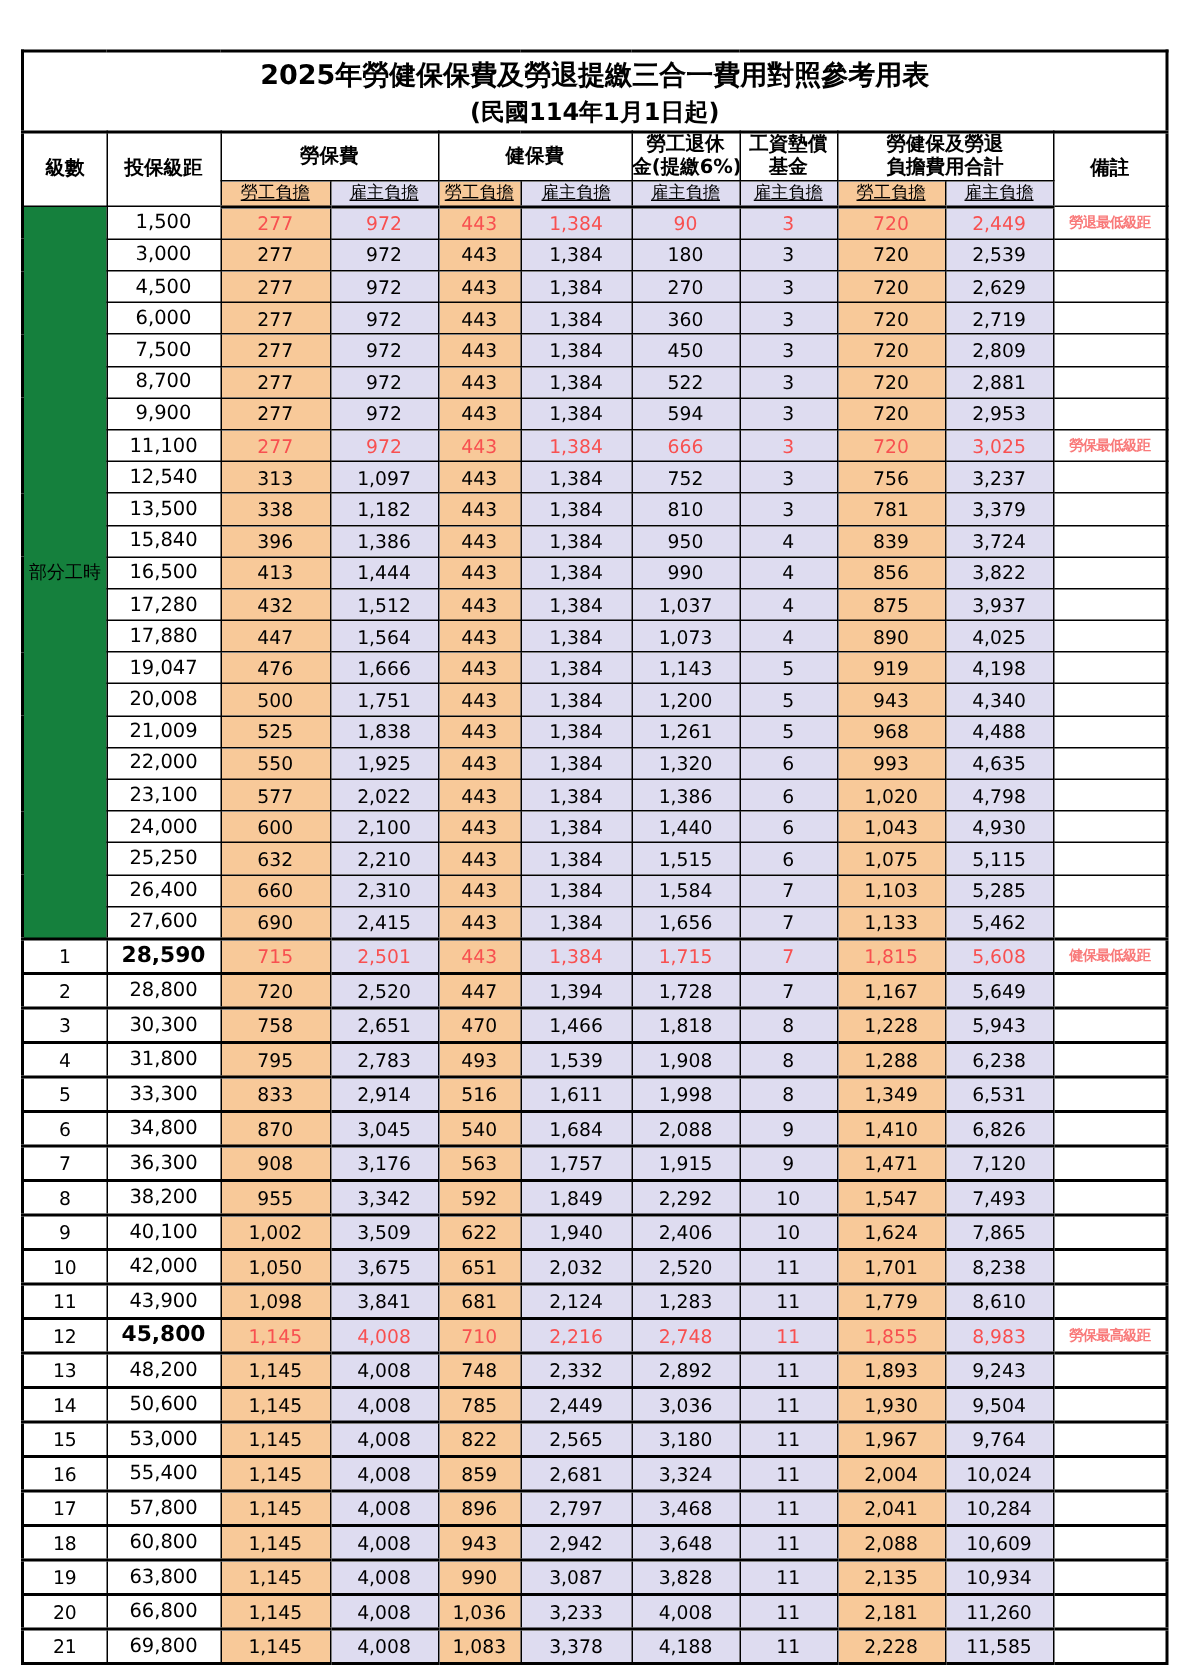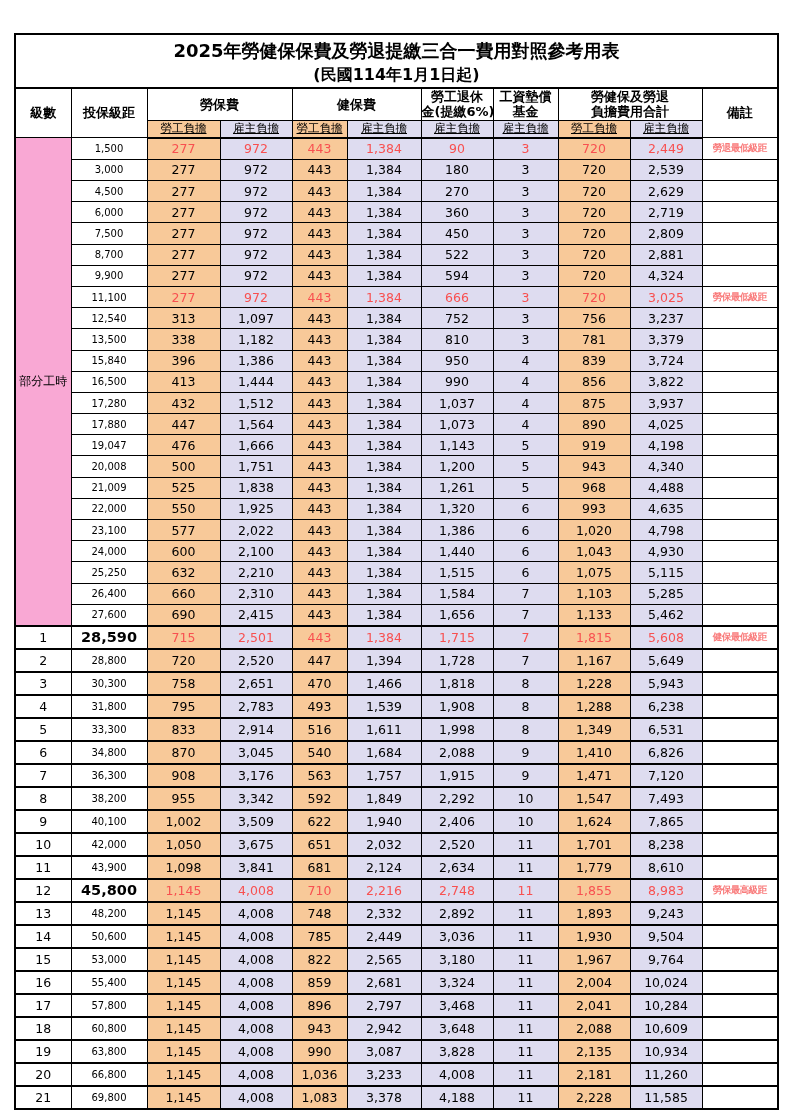--- a/index.html
+++ b/index.html
@@ -12,23 +12,23 @@
   .t1{font-size:18px;font-weight:bold;line-height:26px;}
   .t2{font-size:16px;font-weight:bold;line-height:21px;}
   .h1 th{font-size:13px;font-weight:600;line-height:1.18;height:30px;}
   .h2 th{font-size:11.5px;font-weight:500;height:16px;border-bottom-width:2px;text-decoration:underline;}
   .emp{background:#F8C999;}
   .er{background:#DEDCF0;}
   td{font-size:12.5px;}
   .part-row td{height:20.2px;}
   .level-row td{height:21px;border-top-width:2.2px;border-bottom-width:2.2px;}
   .level-cell{font-size:12.5px;}
-  .bracket-cell{font-size:10px;}
+  .bracket-cell{font-size:13px;}
   .bracket-cell.b{font-size:14.5px;font-weight:bold;}
-  .part-time-cell{font-size:12px;background:#f9a8d4;font-family:Liberation Serif, serif;}
+  .part-time-cell{font-size:12px;background:#15803d;font-family:Liberation Serif, serif;}
   .hl td.num{color:#F85050;}
   .remark-cell{font-size:9.5px;font-weight:bold;color:#F97A7A;letter-spacing:-0.5px;margin-top:48px;}
 </style>
 </head>
 <body>
 
 <div class="page">
   <table>
     <colgroup>
       <col style="width:56px">
@@ -147,21 +147,21 @@
         </tr>
         <tr class="part-row">
           <td class="bracket-cell">9,900</td>
           <td class="num emp">277</td>
           <td class="num er">972</td>
           <td class="num emp">443</td>
           <td class="num er">1,384</td>
           <td class="num er">594</td>
           <td class="num er">3</td>
           <td class="num emp">720</td>
-          <td class="num er">4,324</td>
+          <td class="num er">2,953</td>
           <td class="remark-cell"></td>
         </tr>
         <tr class="part-row hl">
           <td class="bracket-cell">11,100</td>
           <td class="num emp">277</td>
           <td class="num er">972</td>
           <td class="num emp">443</td>
           <td class="num er">1,384</td>
           <td class="num er">666</td>
           <td class="num er">3</td>
@@ -479,21 +479,21 @@
           <td class="num er">8,238</td>
           <td class="remark-cell"></td>
         </tr>
         <tr class="level-row">
           <td class="level-cell">11</td>
           <td class="bracket-cell">43,900</td>
           <td class="num emp">1,098</td>
           <td class="num er">3,841</td>
           <td class="num emp">681</td>
           <td class="num er">2,124</td>
-          <td class="num er">2,634</td>
+          <td class="num er">1,283</td>
           <td class="num er">11</td>
           <td class="num emp">1,779</td>
           <td class="num er">8,610</td>
           <td class="remark-cell"></td>
         </tr>
         <tr class="level-row hl">
           <td class="level-cell">12</td>
           <td class="bracket-cell b">45,800</td>
           <td class="num emp">1,145</td>
           <td class="num er">4,008</td>

